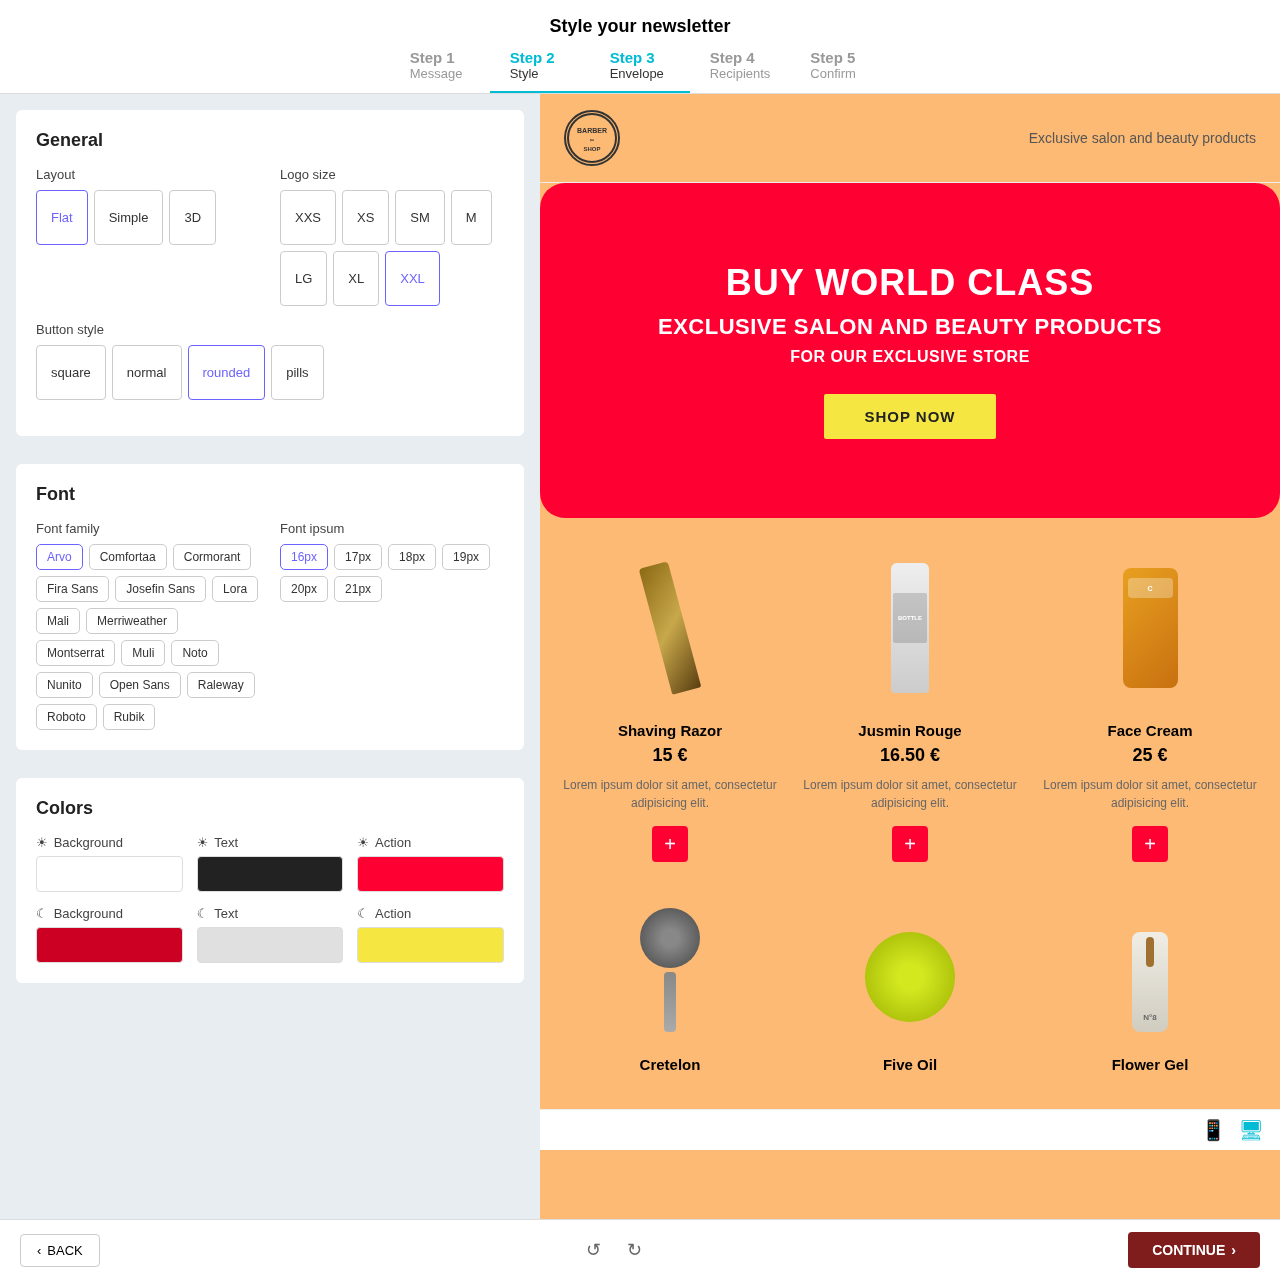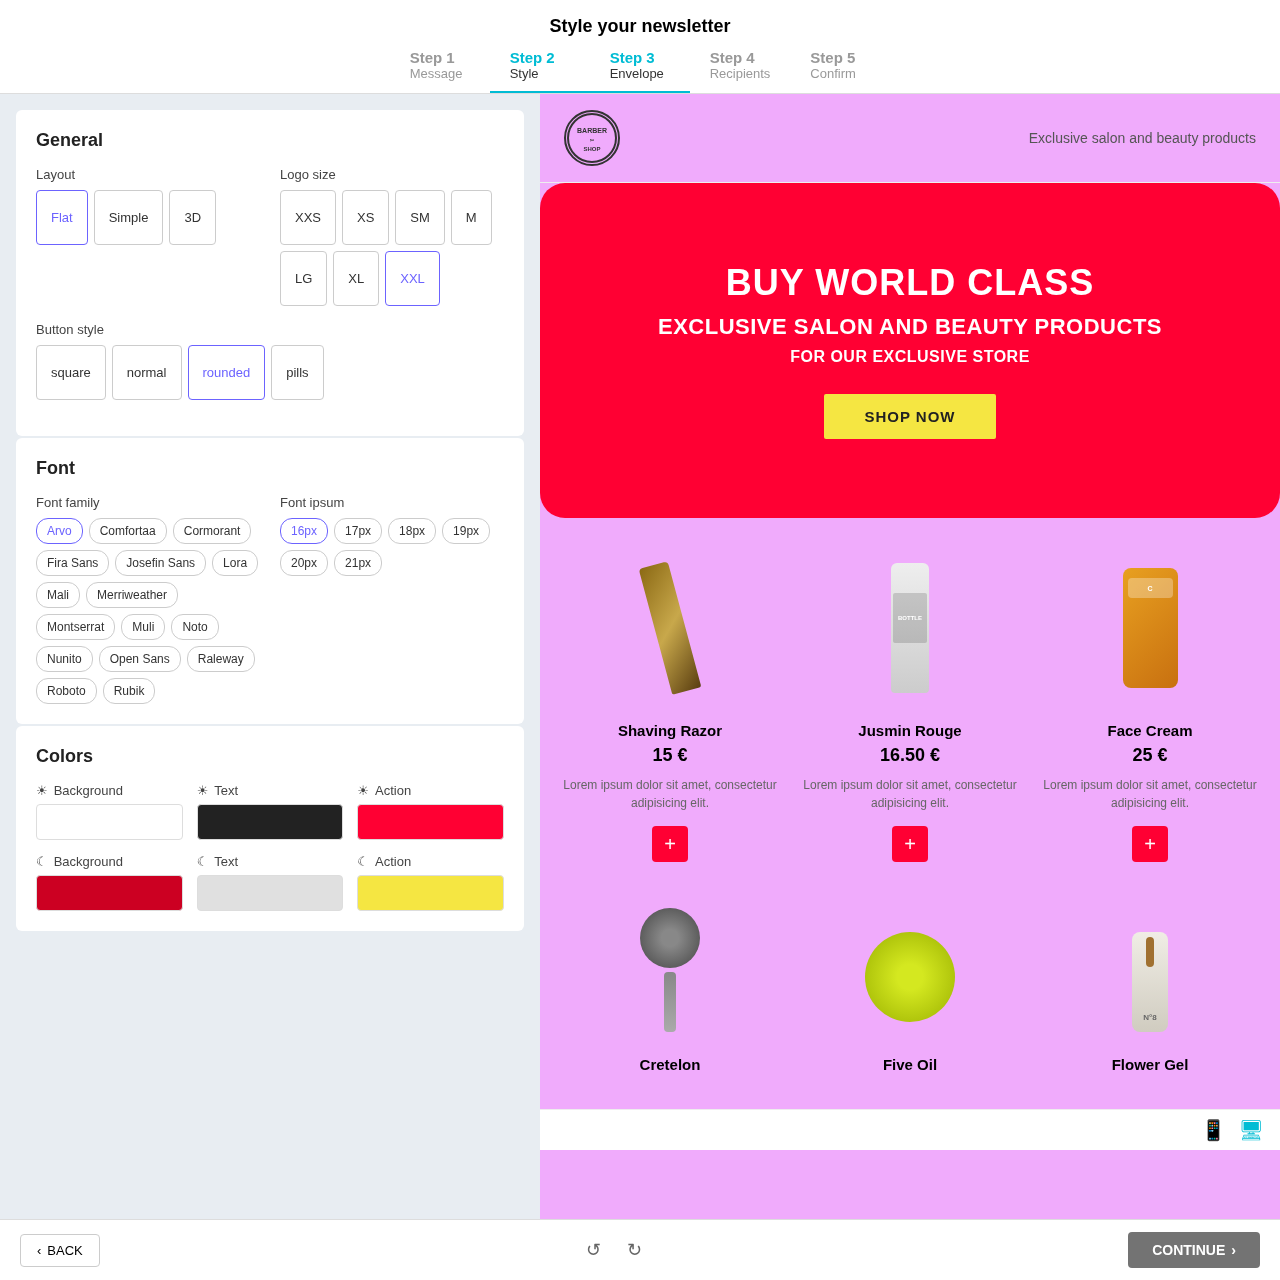--- a/index.html
+++ b/index.html
@@ -13,34 +13,34 @@
     .step.active { border-bottom-color: #00bcd4; }
     .step .step-num { font-size: 15px; color: #00bcd4; font-weight: bold; }
     .step .step-name { font-size: 13px; color: #333; }
     .step.inactive .step-num { color: #999; }
     .step.inactive .step-name { color: #999; }
 
     
     .main { display: flex; flex: 1; overflow: hidden; }
 
     
-    .left-panel { width: 540px; background: #e8edf2; overflow-y: auto; padding: 16px; display: flex; flex-direction: column; gap: 2px; }
+    .left-panel { width: 540px; background: #e8edf2; overflow-y: auto; padding: 16px; display: flex; flex-direction: column; gap: 28px; }
 
     
     .section { background: white; border-radius: 6px; padding: 20px; }
     .section-title { font-size: 18px; font-weight: bold; margin-bottom: 16px; color: #222; }
 
     .field-label { font-size: 13px; color: #444; margin-bottom: 8px; }
     .option-group { display: flex; gap: 6px; flex-wrap: wrap; margin-bottom: 16px; }
     .opt-btn { padding: 19px 14px; border: 1px solid #ccc; border-radius: 4px; background: white; font-size: 13px; cursor: pointer; color: #333; }
     .opt-btn.selected { border-color: #6c63ff; color: #6c63ff; background: white; }
 
     
     .font-family-grid { display: flex; flex-wrap: wrap; gap: 6px; }
-    .font-btn { padding: 5px 10px; border: 1px solid #ccc; border-radius: 12px; background: white; font-size: 12px; cursor: pointer; color: #333; }
+    .font-btn { padding: 5px 10px; border: 1px solid #ccc; border-radius: 5px; background: white; font-size: 12px; cursor: pointer; color: #333; }
     .font-btn.selected { border-color: #6c63ff; color: #6c63ff; }
 
     .font-size-row { display: flex; gap: 6px; flex-wrap: wrap; }
 
     
     .colors-grid { display: grid; grid-template-columns: 1fr 1fr 1fr; gap: 14px; }
     .color-group { display: flex; flex-direction: column; gap: 6px; }
     .color-label-row { display: flex; align-items: center; gap: 6px; font-size: 13px; color: #444; }
     .color-swatch { width: 100%; height: 36px; border: 1px solid #ddd; border-radius: 4px; }
     .color-swatch.white { background: white; }
@@ -48,24 +48,24 @@
     .color-swatch.red { background: #f03; }
     .color-swatch.dark-red { background: #cc0022; }
     .color-swatch.light-gray { background: #e0e0e0; }
     .color-swatch.yellow { background: #f5e642; }
 
     
     .bottom-bar { background: white; border-top: 1px solid #ddd; padding: 12px 20px; display: flex; align-items: center; justify-content: space-between; }
     .back-btn { background: white; border: 1px solid #ccc; border-radius: 4px; padding: 8px 16px; font-size: 13px; cursor: pointer; display: flex; align-items: center; gap: 6px; }
     .undo-redo { display: flex; gap: 10px; }
     .icon-btn { background: none; border: none; cursor: pointer; font-size: 18px; color: #666; padding: 4px 8px; }
-    .continue-btn { background: #737373; color: white; border: none; border-radius: 4px; padding: 10px 24px; font-size: 14px; font-weight: bold; cursor: pointer; display: flex; align-items: center; gap: 6px; }
-
-    
-    .right-panel { flex: 1; background: #f0abfc; overflow-y: auto; position: relative; }
+    .continue-btn { background: #7f1d1d; color: white; border: none; border-radius: 4px; padding: 10px 24px; font-size: 14px; font-weight: bold; cursor: pointer; display: flex; align-items: center; gap: 6px; }
+
+    
+    .right-panel { flex: 1; background: #fdba74; overflow-y: auto; position: relative; }
     .preview-header { display: flex; align-items: center; justify-content: space-between; padding: 16px 24px; border-bottom: 1px solid #eee; }
     .logo-area { display: flex; align-items: center; gap: 10px; }
     .logo-circle { width: 56px; height: 56px; border-radius: 50%; border: 2px solid #333; display: flex; align-items: center; justify-content: center; font-size: 10px; font-weight: bold; text-align: center; color: #333; line-height: 1.2; }
     .tagline { font-size: 14px; color: #555; }
 
     
     .hero-banner { background: #f03; padding: 79px 30px; text-align: center; border-radius: 25px; }
     .hero-title { font-size: 36px; font-weight: bold; color: white; margin-bottom: 10px; letter-spacing: 1px; }
     .hero-subtitle { font-size: 22px; font-weight: bold; color: white; margin-bottom: 8px; letter-spacing: 0.5px; }
     .hero-sub2 { font-size: 16px; font-weight: bold; color: white; margin-bottom: 28px; letter-spacing: 0.5px; }

